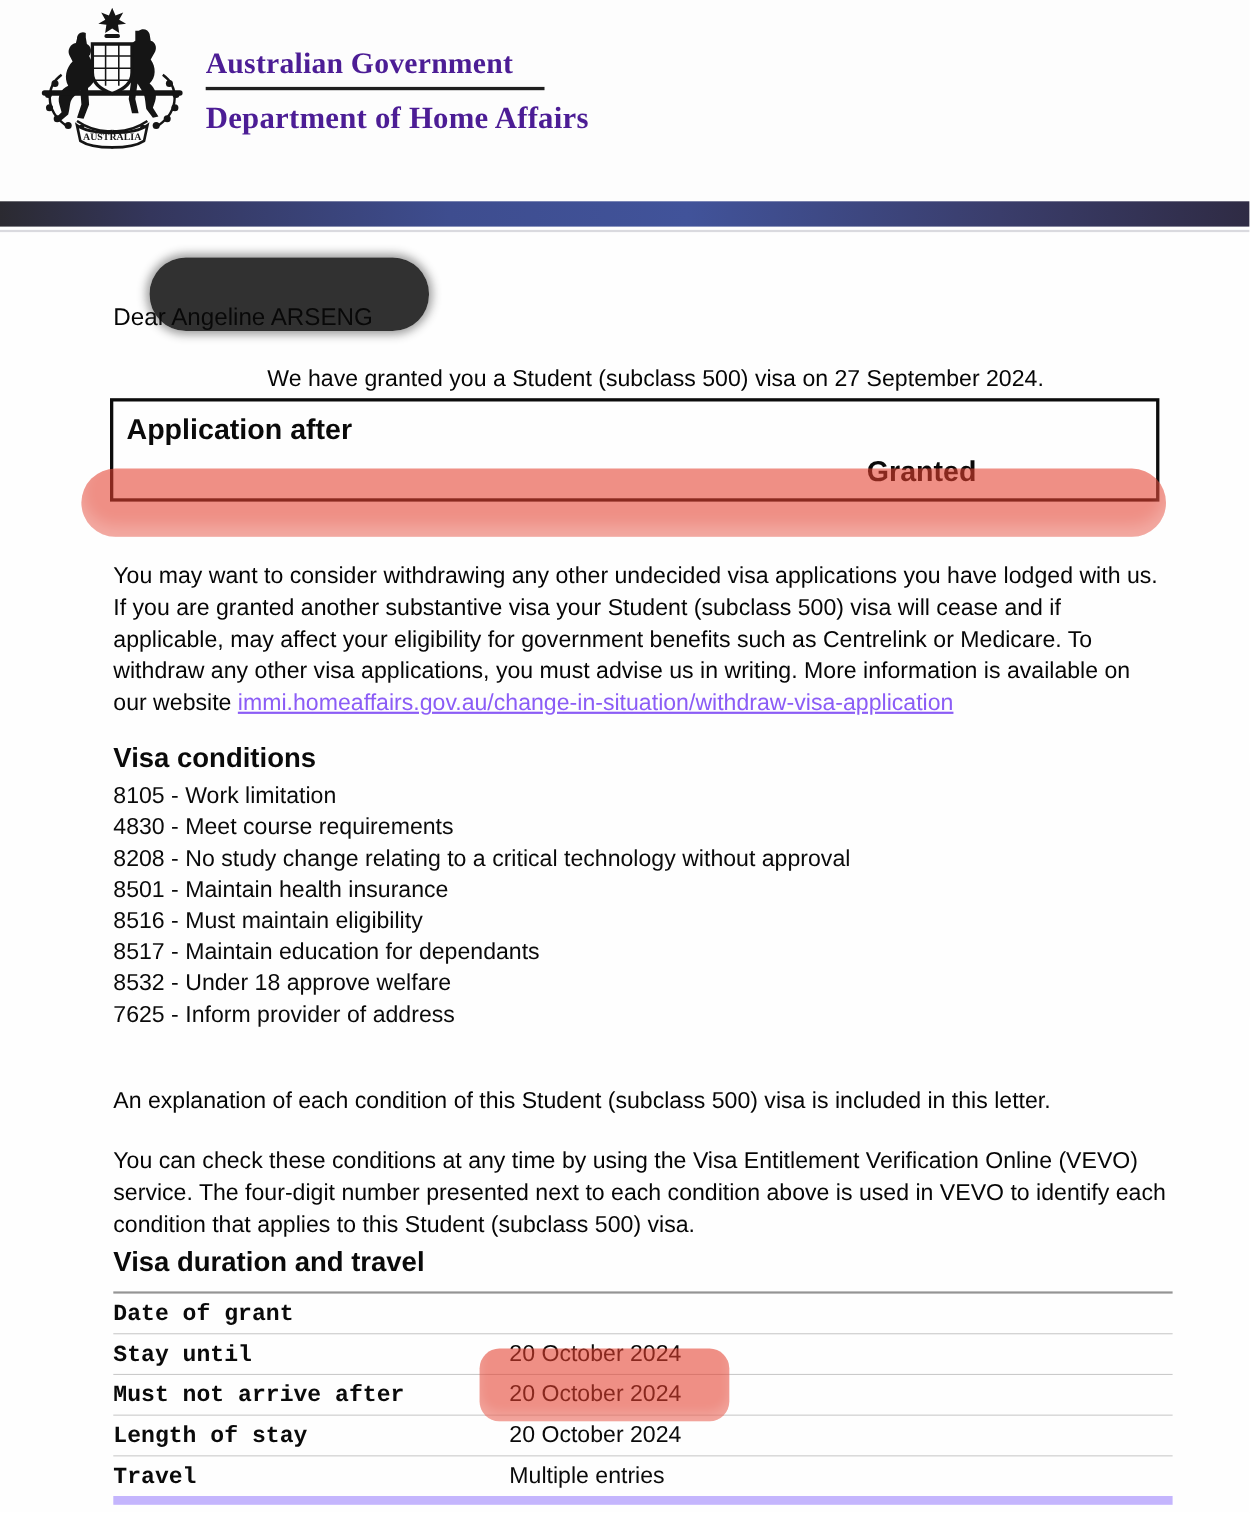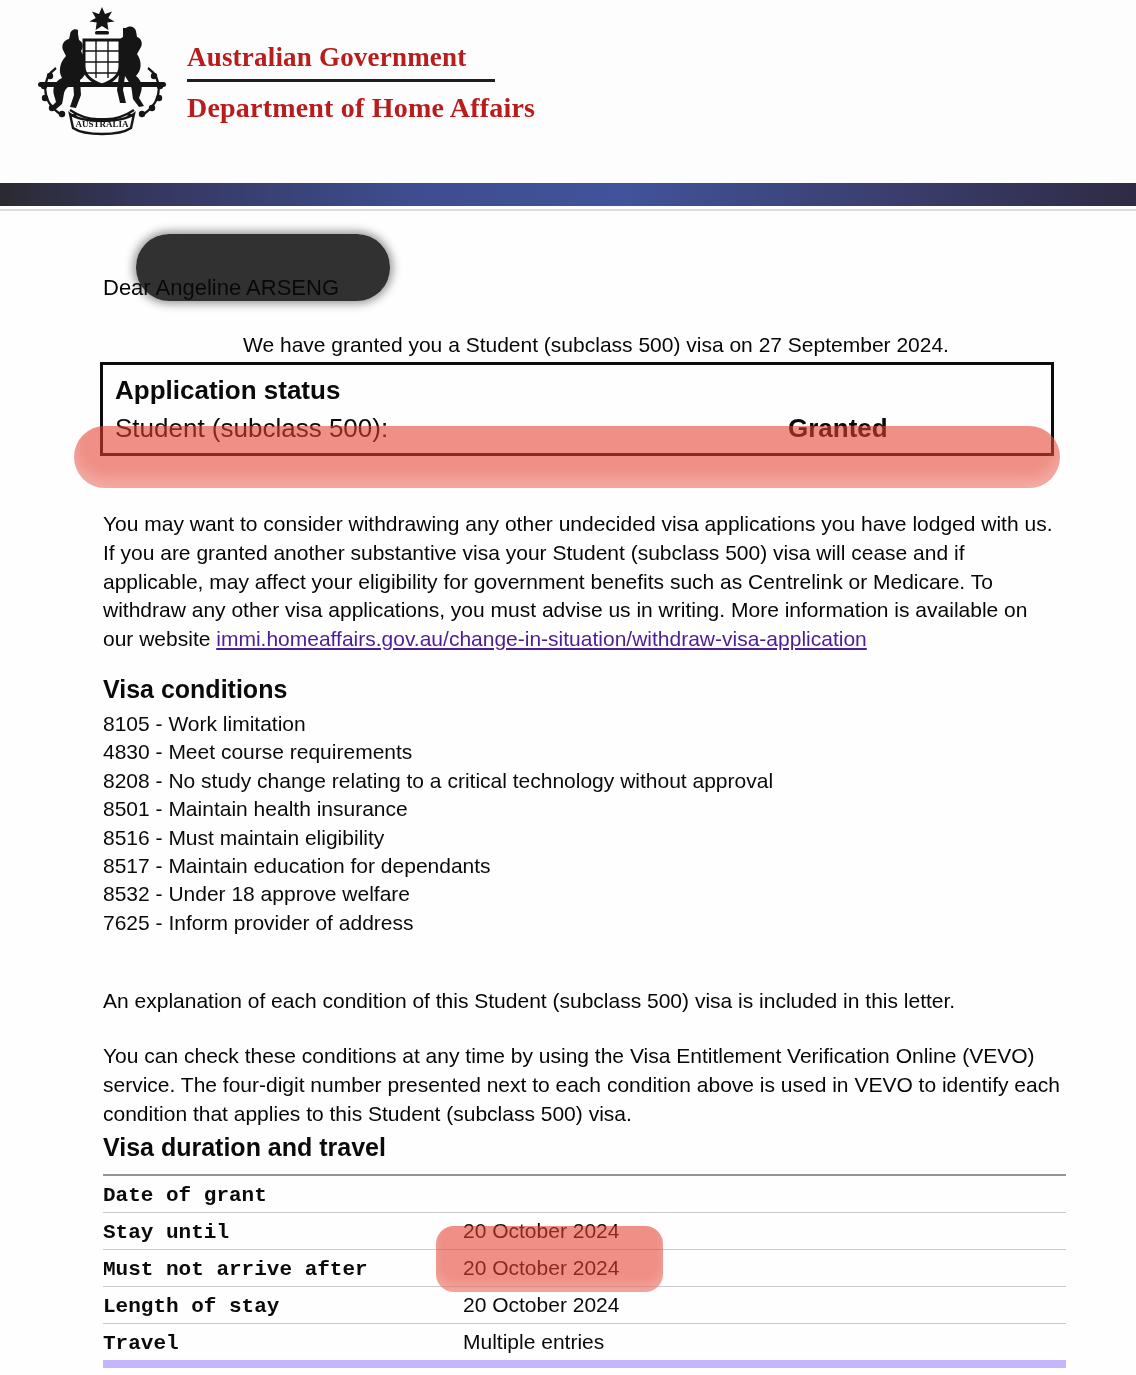--- a/index.html
+++ b/index.html
@@ -6,21 +6,21 @@
   body{
     width:1136px;height:1375px;background:#ffffff;
     font-family:"Liberation Sans", sans-serif;color:#0a0a0a;
     position:relative;overflow:hidden;
   }
   .page{position:absolute;inset:0;background:#fefefe;}
 
   
   .letterhead{position:absolute;left:0;top:0;width:100%;height:183px;background:#fdfdfd;}
   .crest{position:absolute;left:26px;top:6px;}
-  .agency-block{position:absolute;left:187px;top:42px;font-family:"Liberation Serif", serif;font-weight:bold;color:#b91c1c;}
+  .agency-block{position:absolute;left:187px;top:42px;font-family:"Liberation Serif", serif;font-weight:bold;color:#4c1d95;}
   .agency-name{font-size:27px;line-height:30px;letter-spacing:.2px;}
   .agency-rule{width:308px;height:3px;background:#1f1f1f;margin-top:7px;}
   .department-name{font-size:28px;line-height:32px;margin-top:10px;letter-spacing:.2px;text-align:right;}
 
   
   .gradient-bar{
     position:absolute;left:0;top:183px;width:1136px;height:23px;
     background:linear-gradient(90deg,#2b2a31 0%,#34365c 12%,#3e4d8f 36%,#41539a 55%,#3a3d6b 80%,#2f2b44 100%);
   }
   .bar-underline{position:absolute;left:0;top:209px;width:1136px;height:2px;background:#cbcbd1;opacity:.7;}
@@ -46,21 +46,21 @@
   .status-value{position:absolute;left:673px;top:0;font-weight:bold;}
 
   
   .hl{position:absolute;background:rgba(227,62,45,0.58);}
   .hl-1{left:74px;top:426px;width:986px;height:62px;border-radius:31px;
         box-shadow:inset 0 -10px 14px rgba(255,255,255,0.25);}
   .hl-2{left:436px;top:1226px;width:227px;height:66px;border-radius:18px;
         box-shadow:inset 0 -8px 10px rgba(255,255,255,0.2);}
 
   .withdraw{left:103px;top:489px;width:958px;}
-  .doc-link{color:#4c1d95;text-decoration:underline;cursor:pointer;}
+  .doc-link{color:#8b5cf6;text-decoration:underline;cursor:pointer;}
 
   .section-title{position:absolute;font-size:25px;font-weight:bold;line-height:30px;margin:0;}
   .conditions-title{left:103px;top:674px;}
   .conditions-list{position:absolute;left:103px;top:710px;margin:0;padding:0;list-style:none;
                    font-size:21px;line-height:28.4px;}
 
   .explanation{left:103px;top:966px;width:970px;}
   .vevo{left:103px;top:1021px;width:968px;}
 
   .duration-title{left:103px;top:1132px;}
@@ -127,23 +127,22 @@
 
   <div class="gradient-bar"></div>
   <div class="bar-underline"></div>
 
   <p class="abs body-text greeting">Dear Angeline ARSENG</p>
   <div class="redaction"></div>
 
   <p class="abs body-text intro">We have granted you a Student (subclass 500) visa on 27 September 2024.</p>
 
   <section class="status-box">
-    <h2 class="status-title">Application status</h2>
+    <h2 class="status-title">Application after</h2>
     <div class="status-row">
-      <span>Student (subclass 500):</span>
       <span class="status-value">Granted</span>
     </div>
   </section>
   <div class="hl hl-1"></div>
 
   <p class="abs body-text withdraw"><span>You may want to consider withdrawing any other undecided visa applications you have lodged with us. If you are granted another substantive visa your Student (subclass 500) visa will cease and if applicable, may affect your eligibility for government benefits such as Centrelink or Medicare. To withdraw any other visa applications, you must advise us in writing. More information is available on our website </span><a class="doc-link">immi.homeaffairs.gov.au/change-in-situation/withdraw-visa-application</a></p>
 
   <h2 class="section-title conditions-title">Visa conditions</h2>
   <ul class="conditions-list">
 

